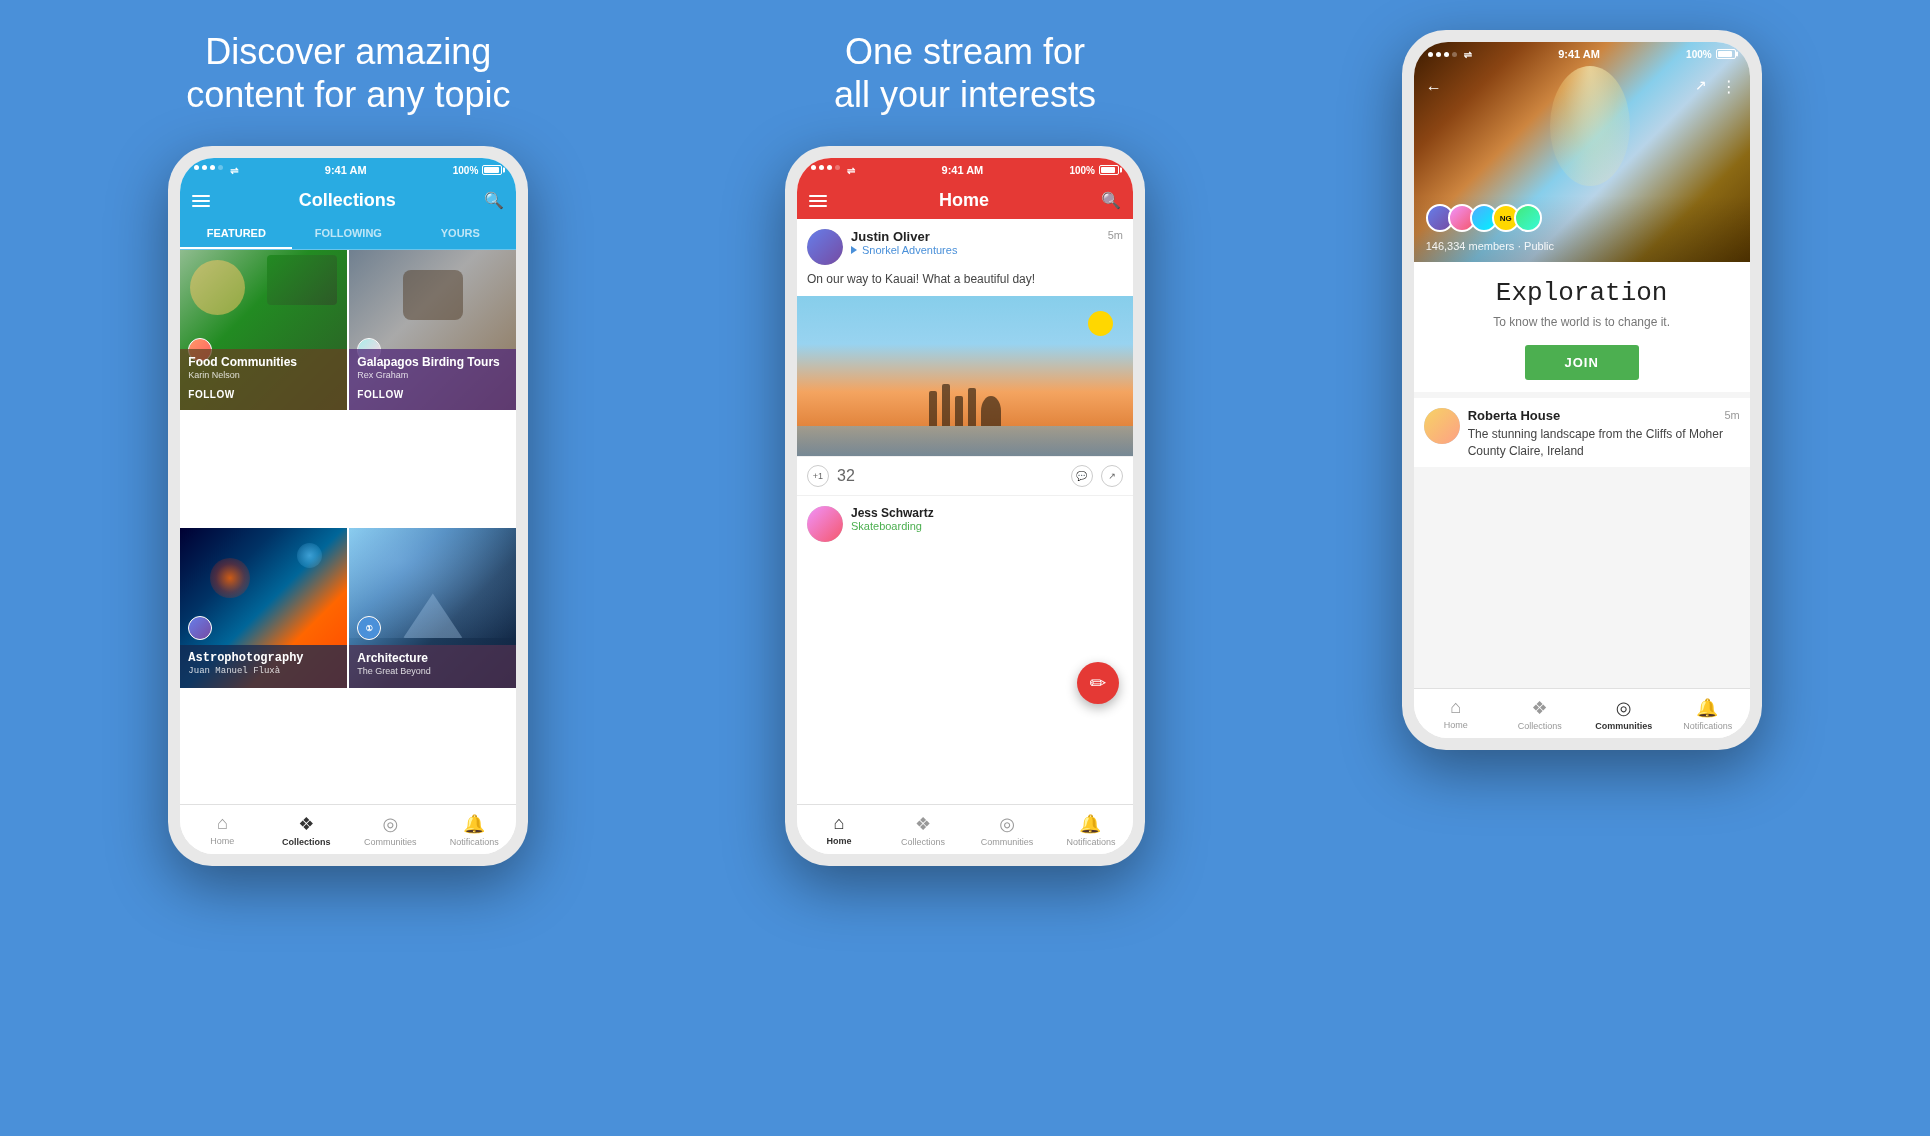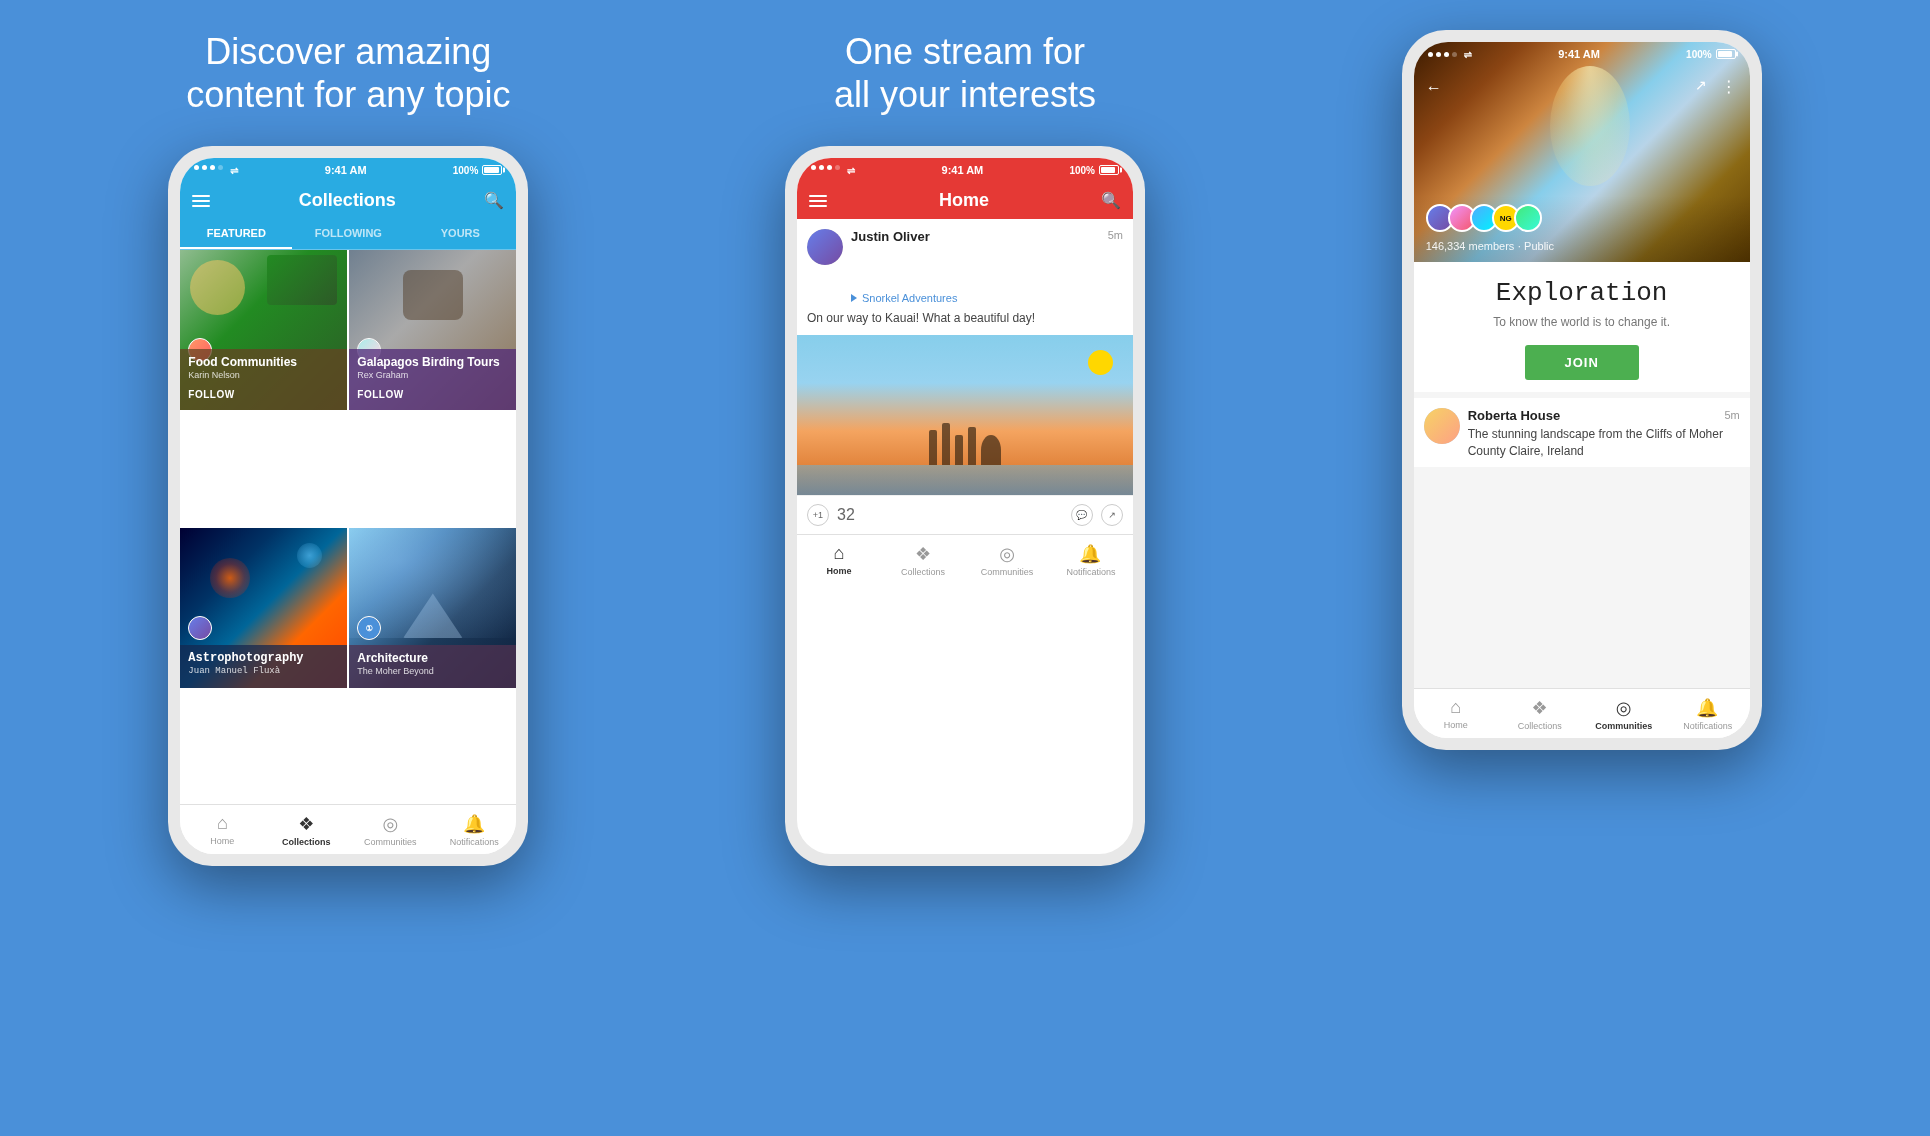--- a/index.html
+++ b/index.html
@@ -341,21 +341,20 @@
       font-weight: 700;
       color: #222;
     }
 
     .post-community {
       font-size: 11px;
       color: #4A90D9;
       display: flex;
       align-items: center;
       gap: 2px;
-      margin-top: 48px;
     }
 
     .post-time {
       font-size: 11px;
       color: #999;
     }
 
     .post-text {
       padding: 0 10px 8px 10px;
       font-size: 12px;
@@ -684,21 +683,21 @@
           </div>
 
           <div class="collection-card bg-arch">
             <div style="position:absolute;bottom:50px;left:50%;transform:translateX(-50%);width:60px;height:45px;background:rgba(200,230,255,0.3);clip-path:polygon(50% 0%,0% 100%,100% 100%);border-radius:2px;"></div>
             <div style="position:absolute;top:0;left:0;right:0;bottom:50px;background:radial-gradient(ellipse at 30% 30%,rgba(150,200,255,0.4),transparent);"></div>
             <div class="card-avatar">
               <div style="width:100%;height:100%;background:#4A90D9;border-radius:50%;display:flex;align-items:center;justify-content:center;color:white;font-size:8px;font-weight:700;">①</div>
             </div>
             <div class="card-overlay card-overlay-mauve">
               <div class="card-title">Architecture</div>
-              <div class="card-author">The Moher Beyond</div>
+              <div class="card-author">The Great Beyond</div>
             </div>
           </div>
         </div>
 
         <div class="bottom-nav">
           <div class="nav-item">
             <span class="nav-icon">⌂</span>
             <span class="nav-label">Home</span>
           </div>
           <div class="nav-item">
@@ -791,20 +790,33 @@
             <div class="action-btn-icon">
               <span>+1</span>
             </div>
             <span style="font-size:16px;color:#666;">32</span>
             <div style="flex:1;"></div>
             <div class="action-btn-icon">💬</div>
             <div class="action-btn-icon">↗</div>
           </div>
         </div>
 
+        <div style="position:relative;flex:1;">
+
+          <div class="next-post-preview">
+            <div class="post-avatar">
+              <div style="width:100%;height:100%;background:linear-gradient(135deg,#f093fb,#f5576c);border-radius:50%;"></div>
+            </div>
+            <div>
+              <div style="font-size:12px;font-weight:700;color:#222;">Jess Schwartz</div>
+              <div style="font-size:11px;color:#4CAF50;">Skateboarding</div>
+            </div>
+          </div>
+          <div class="fab-btn">✏</div>
+        </div>
 
         <div class="bottom-nav">
           <div class="nav-item">
             <span class="nav-icon active">⌂</span>
             <span class="nav-label active">Home</span>
           </div>
           <div class="nav-item">
             <span class="nav-icon">❖</span>
             <span class="nav-label">Collections</span>
           </div>

